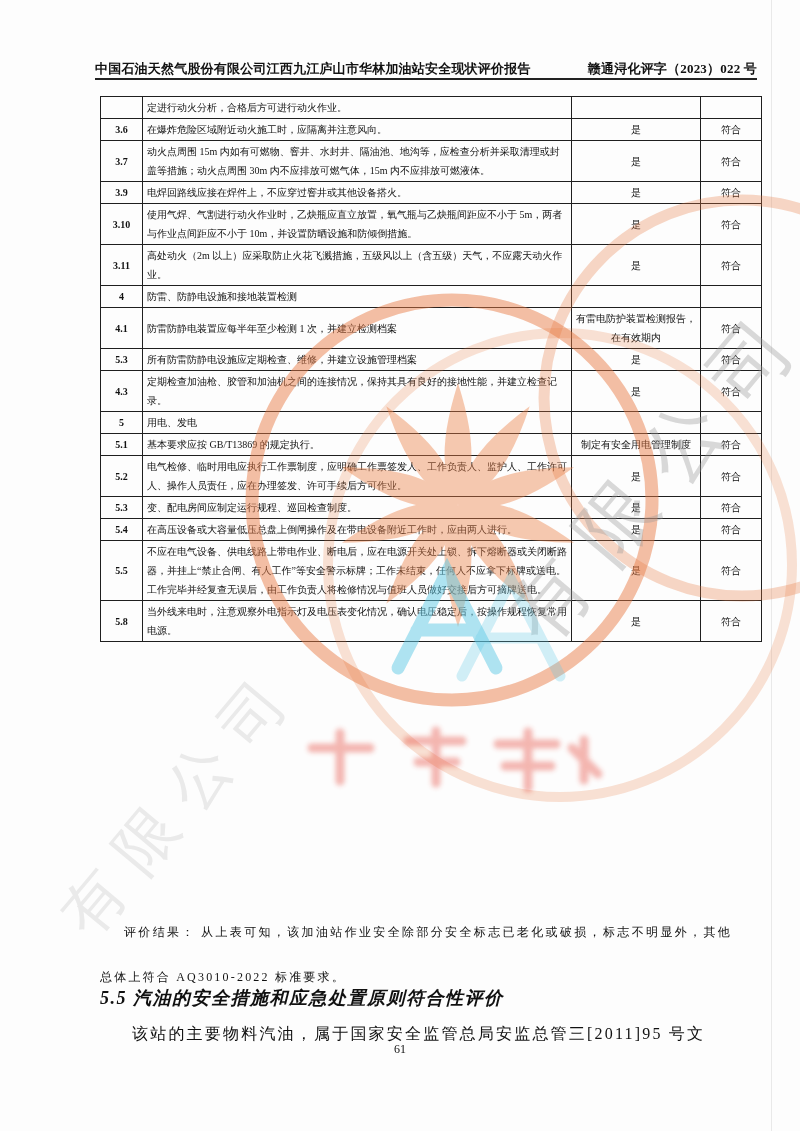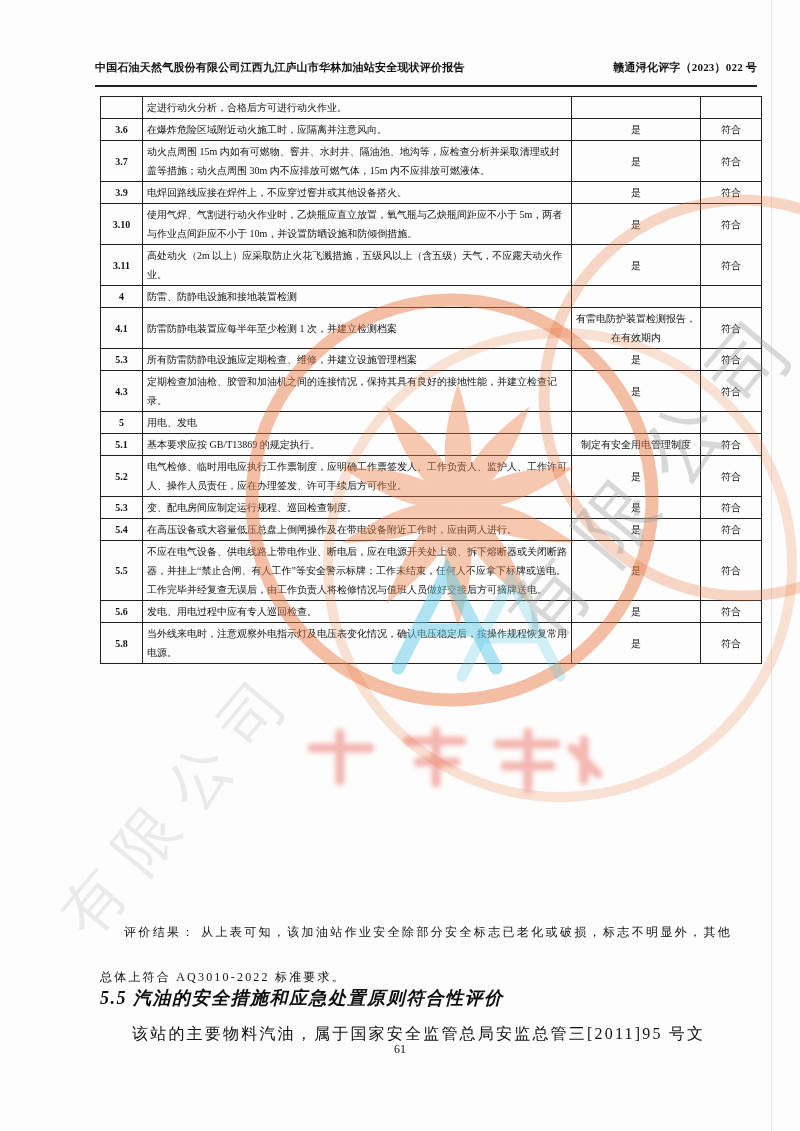--- a/index.html
+++ b/index.html
@@ -9,22 +9,22 @@
     background:#fdfdfd;
     overflow:hidden;
     font-family:"Liberation Serif","DejaVu Serif",serif;
     color:#111;
   }
   .scan-edge{position:absolute;top:0;right:28px;width:1px;height:100%;background:#e9e9e9;}
   
   .doc-header{
     position:absolute;top:60px;left:95px;width:662px;
     display:flex;justify-content:space-between;align-items:flex-end;
-    font-size:11px;font-weight:bold;letter-spacing:.2px;
-    padding-bottom:10px;border-bottom:2px solid #222;
+    font-size:13px;font-weight:bold;letter-spacing:.2px;
+    padding-bottom:0;border-bottom:2px solid #222;
   }
   
   .tbl-wrap{position:absolute;top:96px;left:100px;width:625px;}
   table.compliance{
     border-collapse:collapse;table-layout:fixed;width:625px;
     font-size:10px;line-height:19px;
   }
   table.compliance td{
     border:1.5px solid #1f1f1f;
     padding:1px 4px;
@@ -161,26 +161,20 @@
       </tr>
             <tr>
         <td class="c-no">5.4</td>
         <td class="c-desc">在高压设备或大容量低压总盘上倒闸操作及在带电设备附近工作时，应由两人进行。</td>
         <td class="c-status">是</td>
         <td class="c-result">符合</td>
       </tr>
             <tr>
         <td class="c-no">5.5</td>
         <td class="c-desc">不应在电气设备、供电线路上带电作业、断电后，应在电源开关处上锁、拆下熔断器或关闭断路器，并挂上“禁止合闸、有人工作”等安全警示标牌；工作未结束，任何人不应拿下标牌或送电。工作完毕并经复查无误后，由工作负责人将检修情况与值班人员做好交接后方可摘牌送电。</td>
-        <td class="c-status">是</td>
-        <td class="c-result">符合</td>
-      </tr>
-            <tr>
-        <td class="c-no">5.6</td>
-        <td class="c-desc">发电、用电过程中应有专人巡回检查。</td>
         <td class="c-status">是</td>
         <td class="c-result">符合</td>
       </tr>
             <tr>
         <td class="c-no">5.8</td>
         <td class="c-desc">当外线来电时，注意观察外电指示灯及电压表变化情况，确认电压稳定后，按操作规程恢复常用电源。</td>
         <td class="c-status">是</td>
         <td class="c-result">符合</td>
       </tr>
           </tbody>

